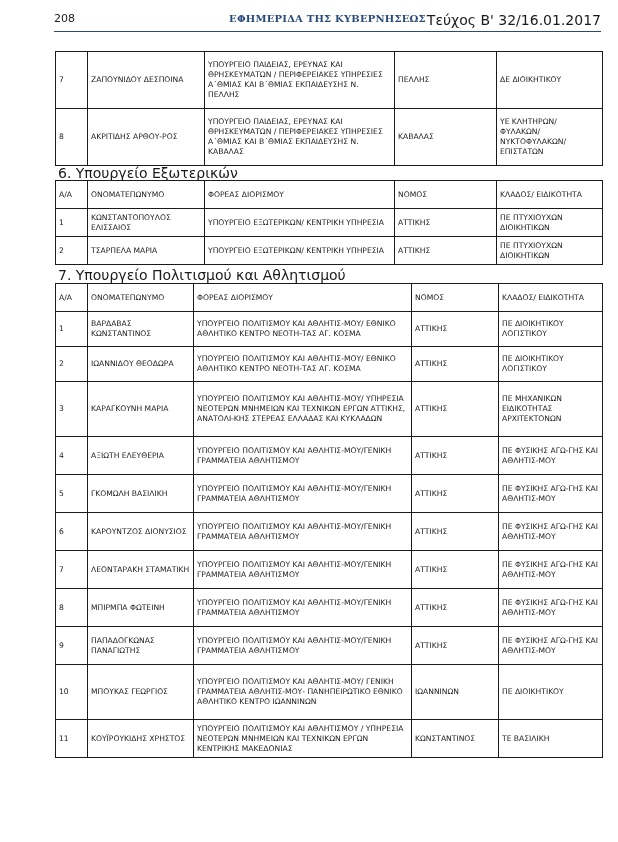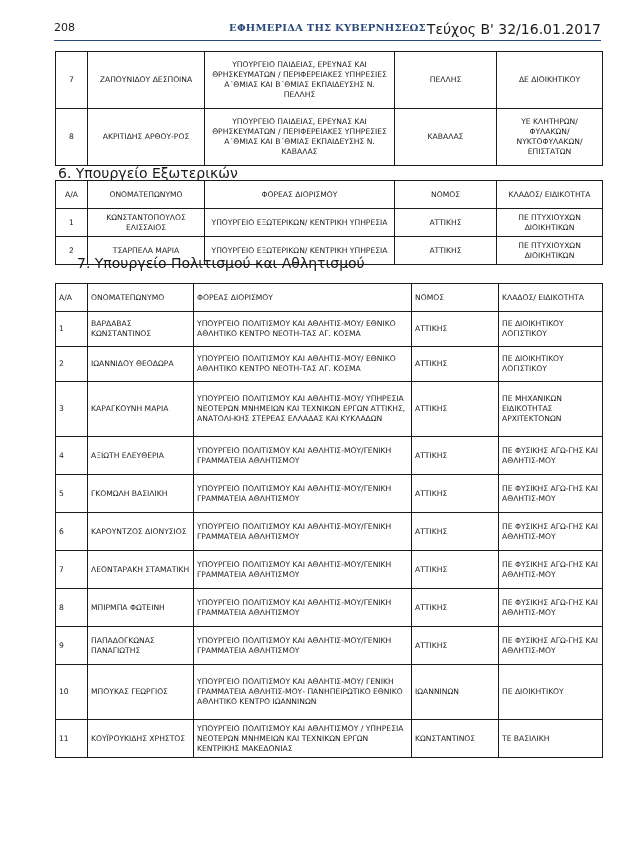--- a/index.html
+++ b/index.html
@@ -1,40 +1,40 @@
 <!DOCTYPE html>
 <html><head>
 <meta charset="utf-8">
 <style>
   html, body { margin: 0; padding: 0; background: #ffffff; }
   body {
     width: 618px; height: 842px; position: relative; overflow: hidden;
     font-family: "DejaVu Sans", sans-serif; color: #1a1a1a;
   }
   .header {
-    position: absolute; left: 54px; top: 18px; width: 547px; height: 22px;
+    position: absolute; left: 54px; top: 9px; width: 547px; height: 22px;
     border-bottom: 1px solid #2a4a7a;
   }
   .hdr-page { position: absolute; left: 0; top: 3px; font-size: 11px; }
   .hdr-title { position: absolute; left: 0; width: 100%; top: 4px; text-align: center;
     font-family: "DejaVu Serif", serif; font-weight: bold; font-size: 10px; color: #2a4a7a; letter-spacing: 0.2px; }
   .hdr-issue { position: absolute; right: 0; top: 3px; font-size: 14px; }
 
   table { border-collapse: collapse; position: absolute; table-layout: fixed; }
   td { border: 1px solid #1a1a1a; font-size: 7.6px; line-height: 10px; padding: 0 3px; vertical-align: middle; }
-  .c { text-align: center; }
+  .c { }
   .l { text-align: left; }
 
   #t5 { left: 55px; top: 51px; width: 547px; }
   #t6 { left: 55px; top: 180px; width: 547px; }
   #t7 { left: 55px; top: 283px; width: 547px; }
 
   .section-title { position: absolute; left: 58px; font-size: 14px; }
   #s6 { top: 165px; }
-  #s7 { top: 255px; margin-left: 19px; }
+  #s7 { top: 267px; }
 </style>
 </head>
 <body>
 
 <div class="header">
   <span class="hdr-page">208</span>
   <span class="hdr-title">ΕΦΗΜΕΡΙΔΑ ΤΗΣ ΚΥΒΕΡΝΗΣΕΩΣ</span>
   <span class="hdr-issue">Τεύχος Β' 32/16.01.2017</span>
 </div>
 

